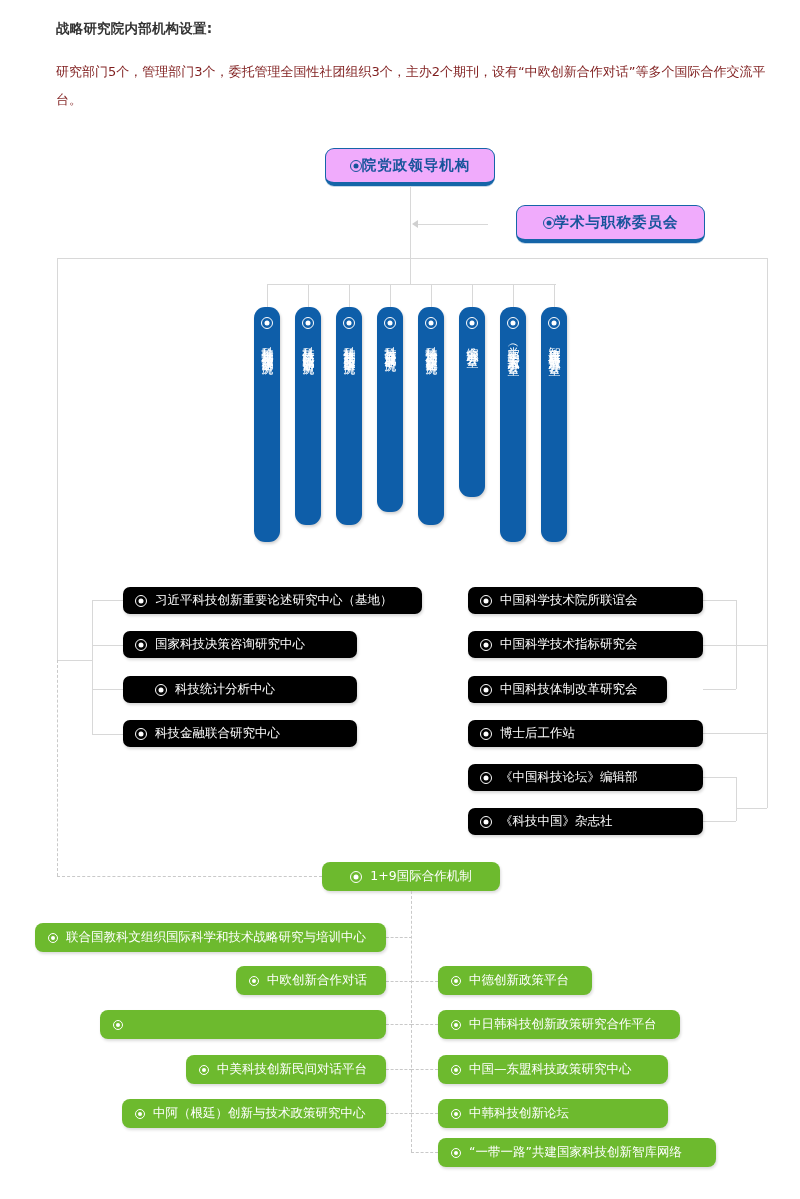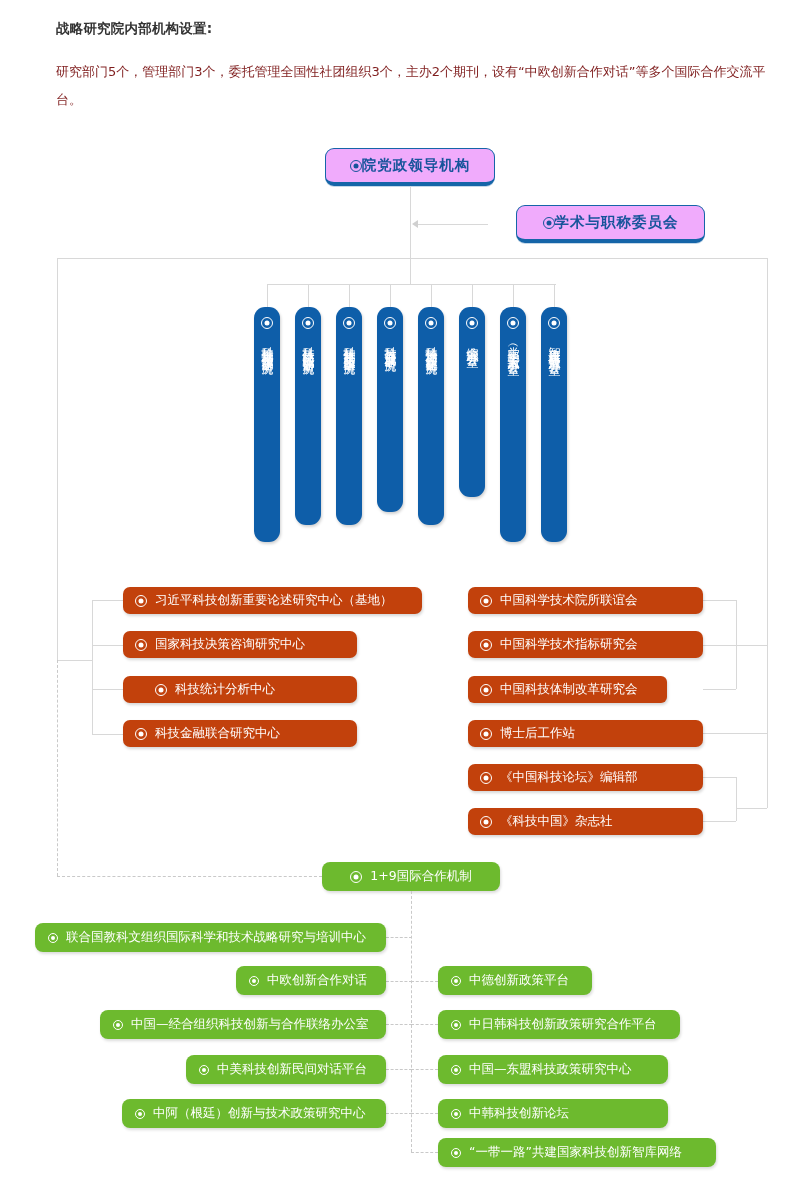--- a/index.html
+++ b/index.html
@@ -84,21 +84,21 @@
     font-size: 12px;
     line-height: 15px;
     letter-spacing: 1.5px;
     font-weight: 500;
     white-space: nowrap;
   }
 
   
   .bbox {
     position: absolute; height: 27px;
-    background: #c2410c; border-radius: 7px;
+    background: #000000; border-radius: 7px;
     display:flex; align-items:center;
     padding: 0 12px;
     color: #ffffff; font-size: 12.5px;
     box-shadow: 1px 2px 3px rgba(0,0,0,.16);
     white-space: nowrap;
   }
   .bbox .ring { color:#ffffff; margin-right: 8px; }
 
   
   .gbox {
@@ -267,21 +267,20 @@
 <div class="gbox" style="left:35px; top:923px; width:351px;">
   <span class="ring sm"></span>
   <span>联合国教科文组织国际科学和技术战略研究与培训中心</span>
 </div>
 <div class="gbox" style="left:236px; top:966px; width:150px;">
   <span class="ring sm"></span>
   <span>中欧创新合作对话</span>
 </div>
 <div class="gbox" style="left:100px; top:1010px; width:286px;">
   <span class="ring sm"></span>
-  <span>中国—经合组织科技创新与合作联络办公室</span>
 </div>
 <div class="gbox" style="left:186px; top:1055px; width:200px;">
   <span class="ring sm"></span>
   <span>中美科技创新民间对话平台</span>
 </div>
 <div class="gbox" style="left:122px; top:1099px; width:264px;">
   <span class="ring sm"></span>
   <span>中阿（根廷）创新与技术政策研究中心</span>
 </div>
 

